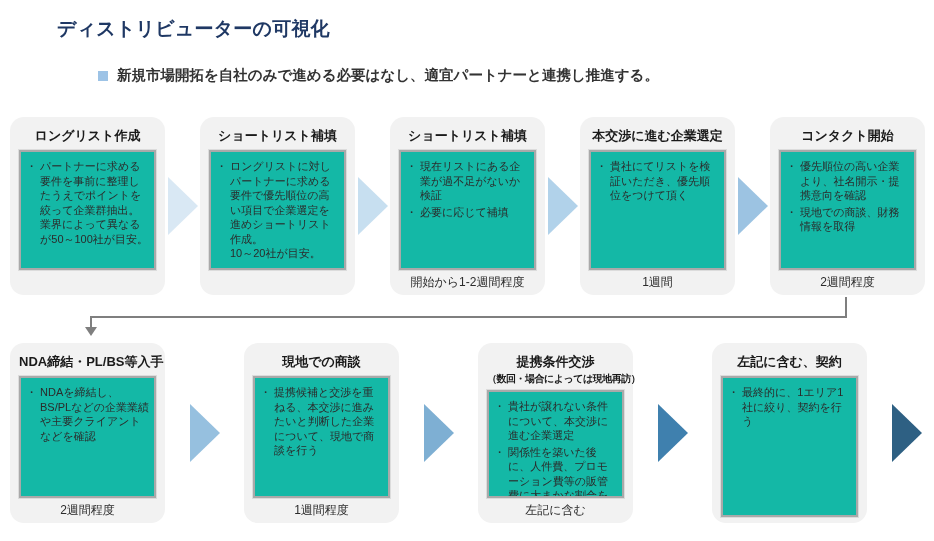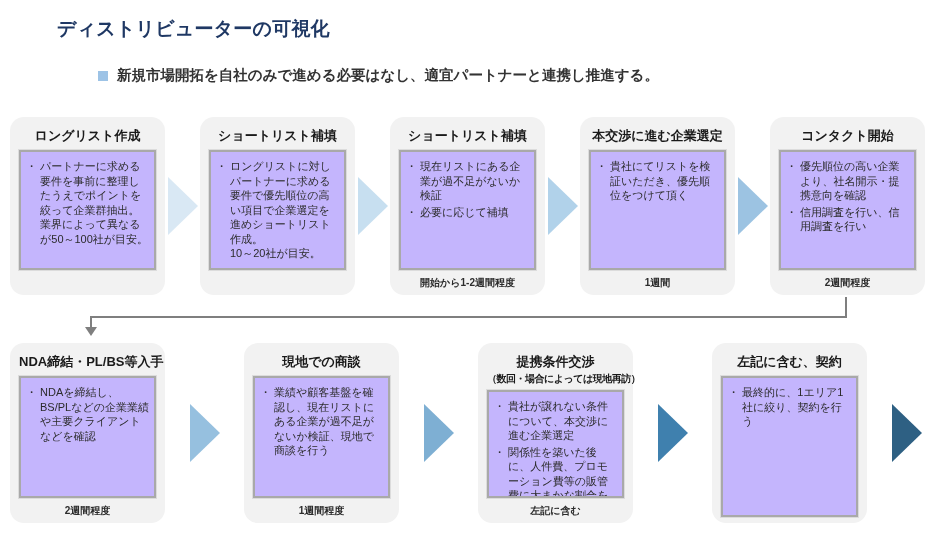--- a/index.html
+++ b/index.html
@@ -66,21 +66,21 @@
     font-weight: bold;
     text-align: center;
     color: #1a1a1a;
     white-space: nowrap;
     margin-top: -3px;
     padding-bottom: 3px;
     letter-spacing: -0.5px;
   }
   .stage-card {
     flex: 1 1 auto;
-    background: #c4b5fd;
+    background: #14b8a6;
     border: 2px solid #A9A9A9;
     box-shadow: 0 0 0 1px #DCDCDC;
     margin: 1px 0 3px 0;
     padding: 7px 5px 4px 6px;
     overflow: hidden;
   }
   .bullets { list-style: none; }
   .bullets li {
     position: relative;
     padding-left: 13px;
@@ -91,26 +91,25 @@
     margin-bottom: 2px;
   }
   .bullets li::before {
     content: "\30FB";
     position: absolute;
     left: -1px;
     top: 0;
   }
   .stage-footer {
     height: 19px;
-    font-size: 10px;
+    font-size: 12px;
     text-align: center;
     color: #2b2b2b;
     line-height: 19px;
     white-space: nowrap;
-    font-weight: bold;
   }
   .gap {
     flex: 0 0 35px;
     display: flex;
     align-items: center;
     justify-content: center;
   }
   .tri {
     width: 0; height: 0;
     border-top: 29px solid transparent;
@@ -208,21 +207,21 @@
 
   <div class="gap">
     <div class="tri" style="border-left-color: rgb(156, 195, 226);"></div>
   </div>
 
   <div class="stage">
     <div class="stage-title">コンタクト開始</div>
     <div class="stage-card">
       <ul class="bullets">
         <li>優先順位の高い企業より、社名開示・提携意向を確認</li>
-        <li>信用調査を行い、信用調査を行い</li>
+        <li>現地での商談、財務情報を取得</li>
       </ul>
     </div>
     <div class="stage-footer">2週間程度</div>
   </div>
 
 </div>
 
 <div class="connector-elbow" style="border-color: rgb(127, 127, 127);"></div>
 <div class="connector-stub" style="background-color: rgb(127, 127, 127);"></div>
 <div class="connector-arrowhead" style="border-top-color: rgb(127, 127, 127);"></div>
@@ -240,21 +239,21 @@
   </div>
 
   <div class="gap">
     <div class="tri" style="border-left-color: rgb(150, 192, 223);"></div>
   </div>
 
   <div class="stage">
     <div class="stage-title">現地での商談</div>
     <div class="stage-card">
       <ul class="bullets">
-        <li>業績や顧客基盤を確認し、現在リストにある企業が過不足がないか検証、現地で商談を行う</li>
+        <li>提携候補と交渉を重ねる、本交渉に進みたいと判断した企業について、現地で商談を行う</li>
       </ul>
     </div>
     <div class="stage-footer">1週間程度</div>
   </div>
 
   <div class="gap">
     <div class="tri" style="border-left-color: rgb(126, 175, 211);"></div>
   </div>
 
   <div class="stage">

